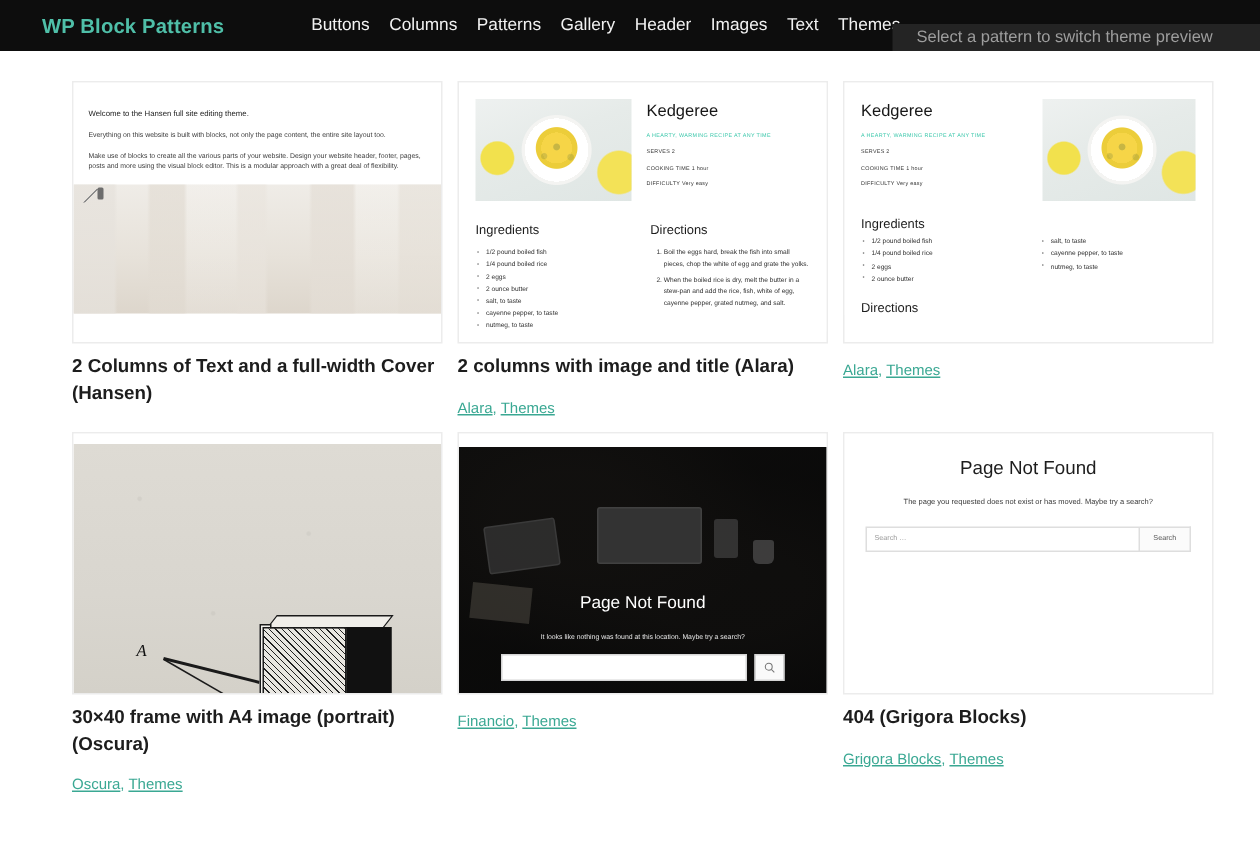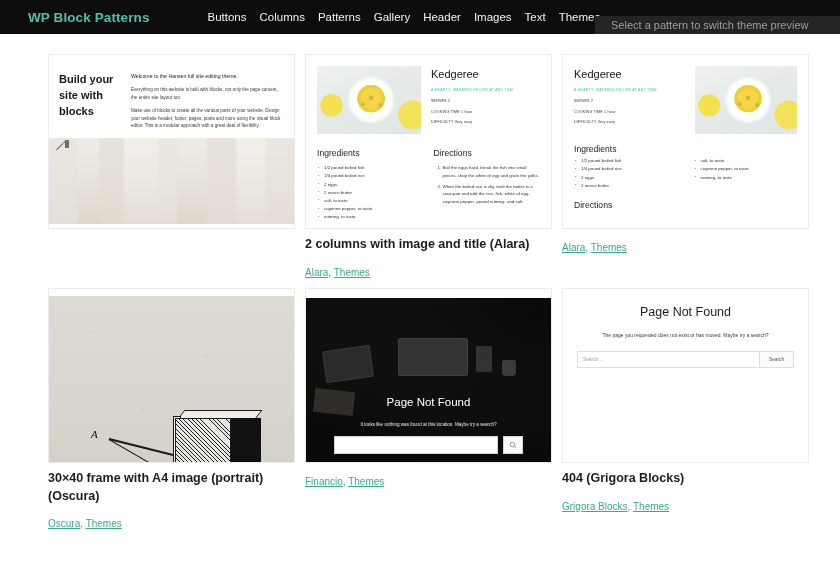--- a/index.html
+++ b/index.html
@@ -325,30 +325,30 @@
   </nav>
   <div class="preview-note">Select a pattern to switch theme preview</div>
 </div>
 
 <div class="patterns-grid">
 
   <div class="pattern-card">
     <div class="preview-frame">
       <div class="hansen">
         <div class="hansen-top">
-          <div class="hansen-head">Build your site with blocks</div>
           <div class="hansen-body">
             <div class="hansen-lead">Welcome to the Hansen full site editing theme.</div>
             <div class="hansen-p">Everything on this website is built with blocks, not only the page content, the entire site layout too.</div>
             <div class="hansen-p">Make use of blocks to create all the various parts of your website. Design your website header, footer, pages, posts and more using the visual block editor. This is a modular approach with a great deal of flexibility.</div>
           </div>
         </div>
         <div class="hansen-cover"></div>
       </div>
     </div>
+    <div class="card-title">2 Columns of Text and a full-width Cover (Hansen)</div>
   </div>
 
   <div class="pattern-card">
     <div class="preview-frame">
       <div class="recipe">
         <div class="c2-top">
           <div class="recipe-food c2-img"></div>
           <div class="c2-right">
             <div class="rtitle">Kedgeree</div>
             <div class="rmeta-hi">A HEARTY, WARMING RECIPE AT ANY TIME</div>

